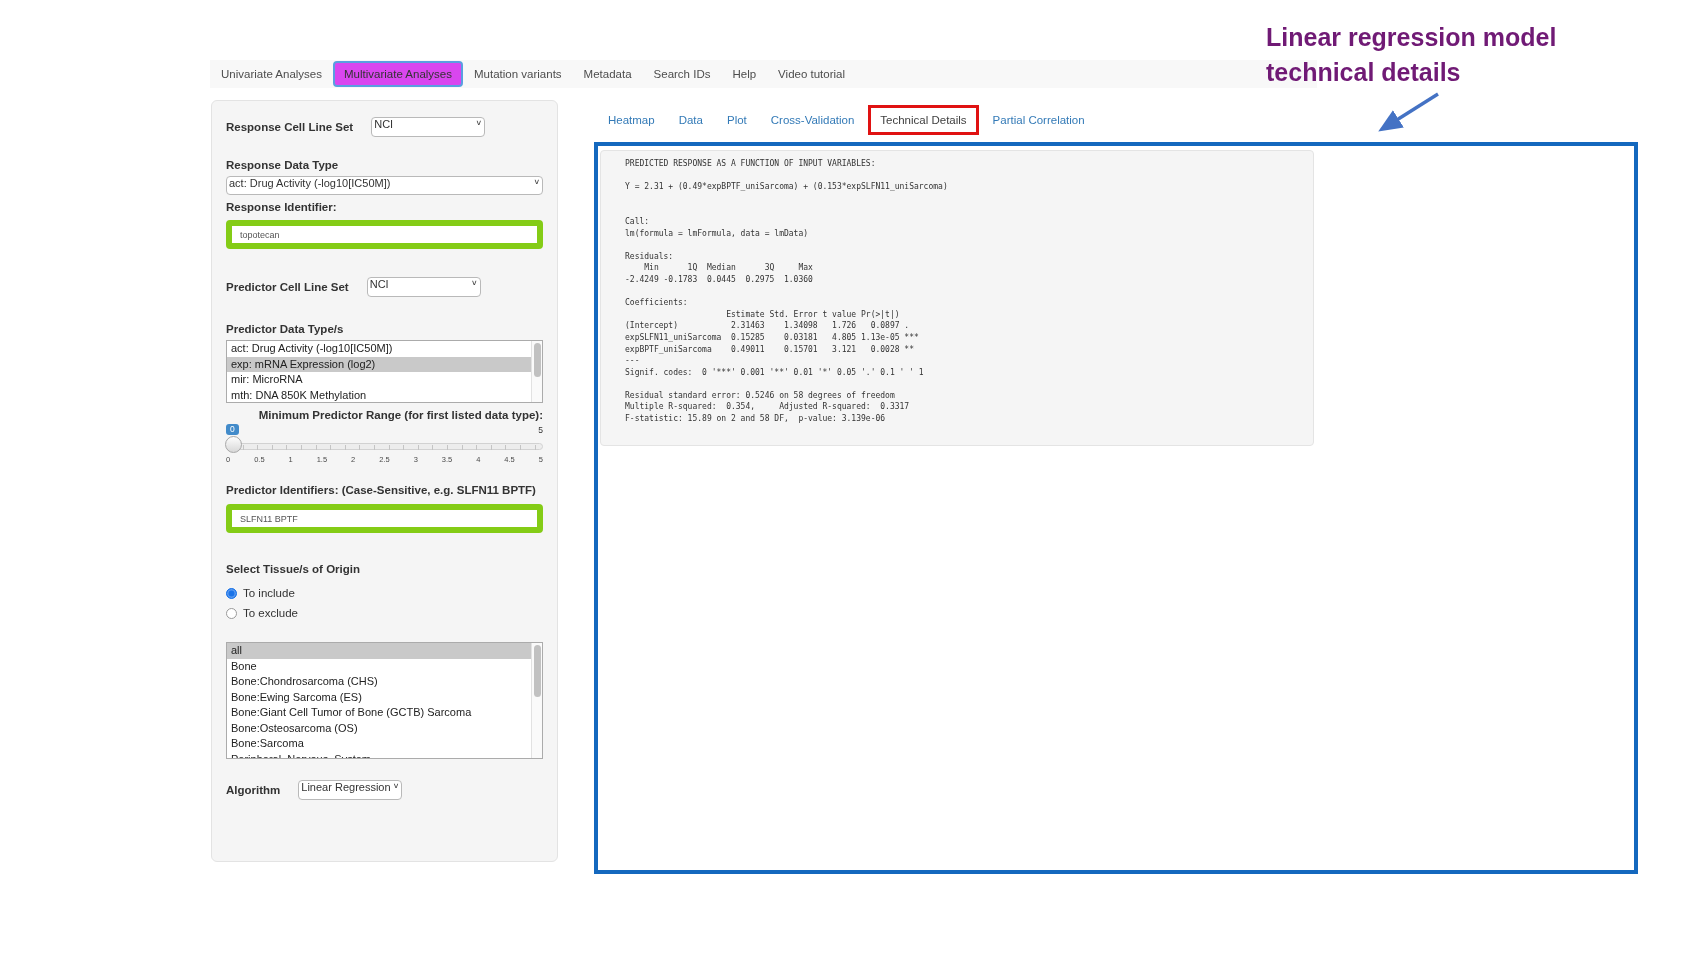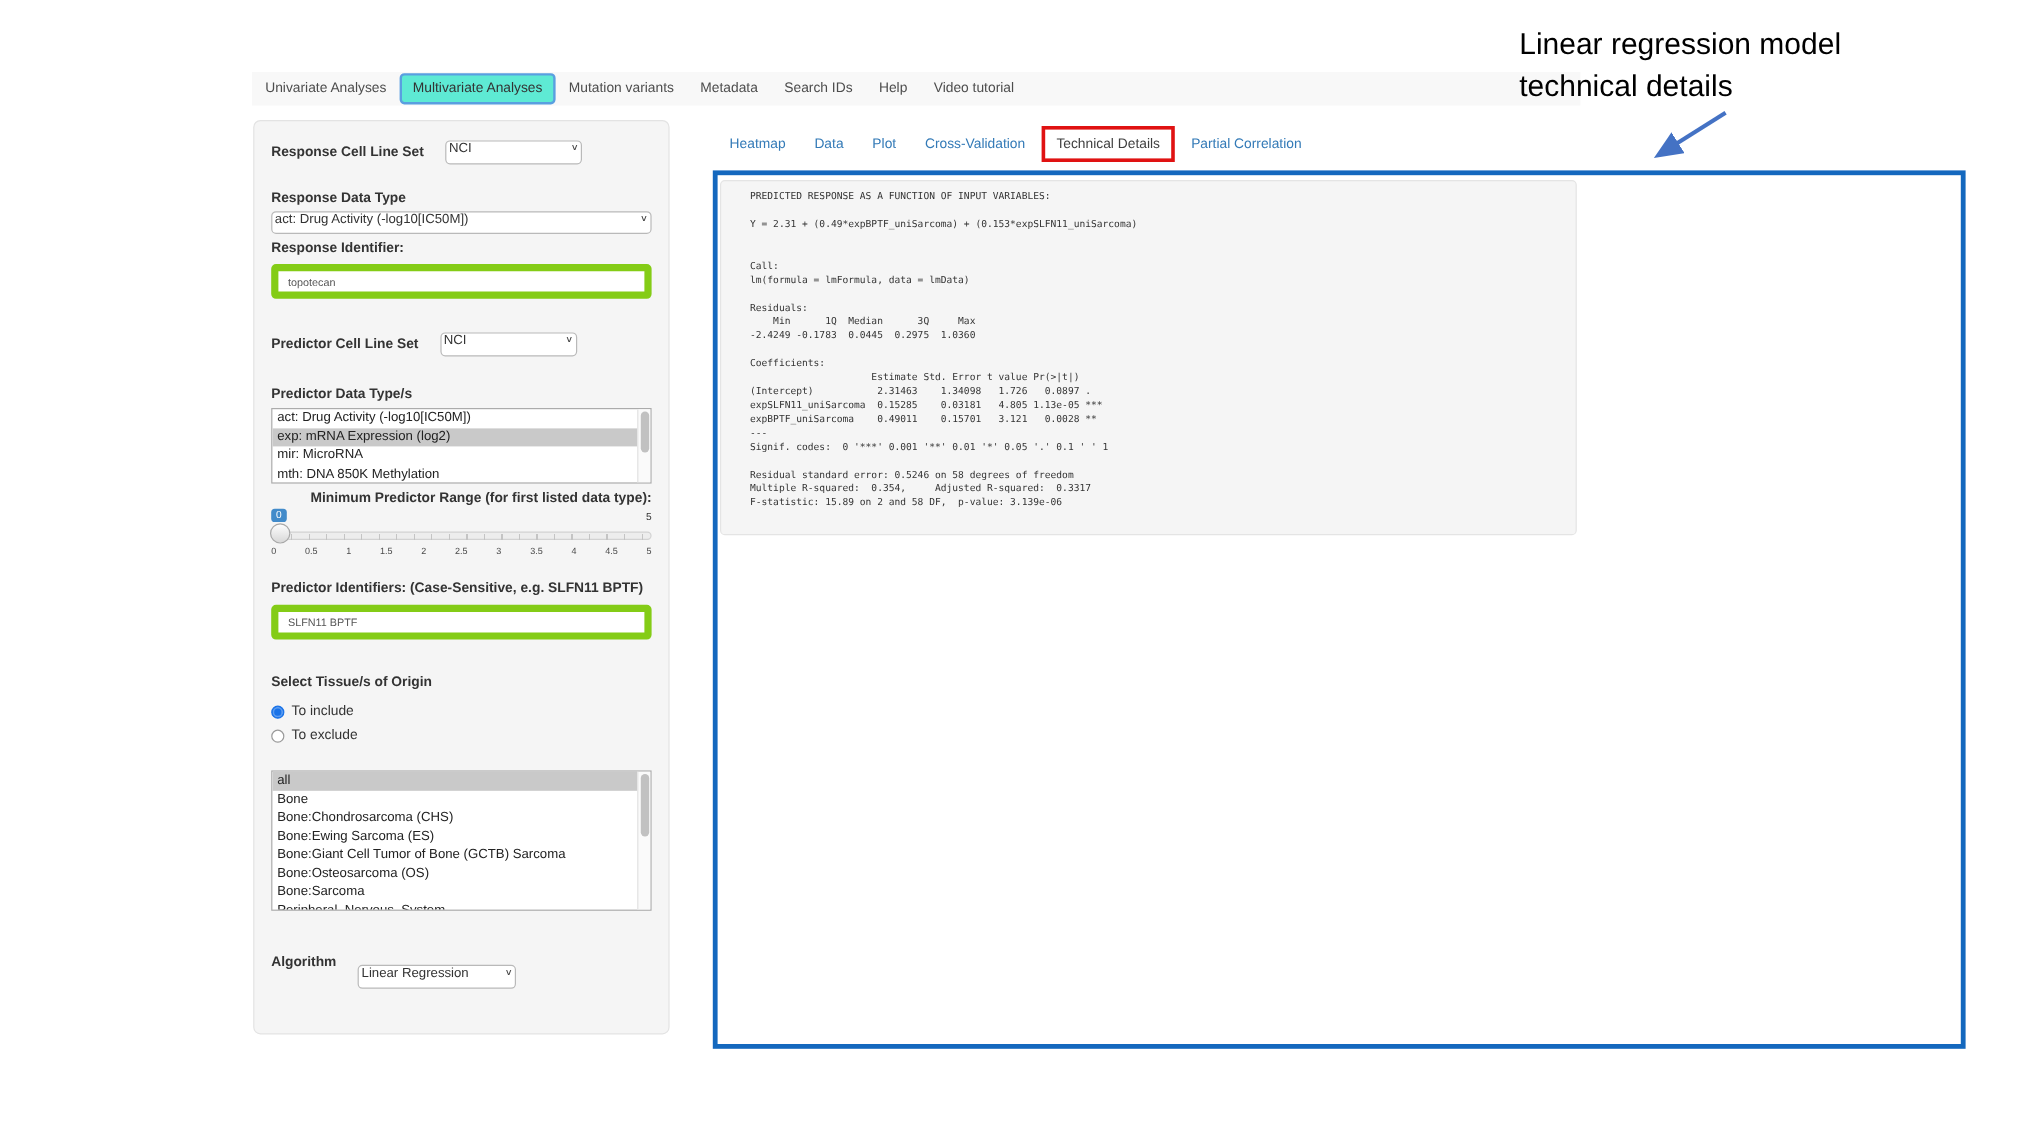--- a/index.html
+++ b/index.html
@@ -1,31 +1,31 @@
 <!DOCTYPE html>
 <html><head>
 <meta charset="utf-8">
 <style>
   * { margin:0; padding:0; box-sizing:border-box; }
   html,body { width:1700px; height:956px; background:#ffffff; font-family:"Liberation Sans", sans-serif; position:relative; overflow:hidden; }
 
   
   .navbar { position:absolute; left:210px; top:60px; width:1107px; height:28px; background:#f8f8f8; display:flex; align-items:center; }
   .nav-item { padding:6px 11px; font-size:11.5px; color:#4d4d4d; white-space:nowrap; cursor:pointer; }
-  .nav-item.active { background:#5eead4; border:2px solid #5a9fe0; border-radius:4px; color:#333; padding:5px 9px; }
+  .nav-item.active { background:#d946ef; border:2px solid #5a9fe0; border-radius:4px; color:#333; padding:5px 9px; }
 
   
   .sidebar { position:absolute; left:211px; top:100px; width:347px; height:762px; background:#f5f5f5; border:1px solid #e3e3e3; border-radius:6px; padding:16px 14px 0 14px; }
   .lbl { font-size:11.5px; font-weight:bold; color:#333; line-height:14px; }
   .inline-row { display:flex; align-items:center; gap:18px; }
   .sel { background:#fff; border:1px solid #b9b9b9; border-radius:4px; font-size:11px; color:#333; display:flex; align-items:flex-start; justify-content:space-between; padding:0 2px; height:20px; cursor:pointer; }
   .sel .chev { font-size:9px; color:#444; transform:scaleY(0.8); }
   .sel.small { width:114px; }
   .sel.full { width:100%; height:19px; margin-top:4px; }
-  .sel.algo { width:132px;margin-top:24px; }
+  .sel.algo { width:104px; }
   .txt-input { width:100%; height:29px; background:#fff; border:6px solid #84cc16; border-radius:4px; font-size:9px; color:#555; padding:0 8px; display:flex; align-items:center; }
 
   .listbox { position:relative; width:100%; background:#fff; border:1px solid #ababab; overflow:hidden; }
   .listbox.pdt { height:63px; margin-top:4px; }
   .listbox.tissue { height:117px; }
   .list-option { font-size:11px; color:#222; line-height:15.5px; padding:0 4px; white-space:nowrap; cursor:pointer; }
   .list-option.selected { background:#c9c9c9; }
   .vscroll { position:absolute; right:0; top:0; bottom:0; width:11px; background:#fafafa; border-left:1px solid #e2e2e2; }
   .vthumb { position:absolute; left:2px; top:2px; width:7px; border-radius:4px; background:#c1c1c1; }
 
@@ -49,21 +49,21 @@
   
   .tabs { position:absolute; left:608px; top:110px; display:flex; align-items:center; gap:24px; }
   .tab { font-size:11.5px; color:#337ab7; white-space:nowrap; cursor:pointer; padding:4px 0; }
   .tab.active { color:#3f3f3f; padding:4px 2px; }
 
   .red-box { position:absolute; border:3px solid #e01212; pointer-events:none; }
   .blue-panel { position:absolute; left:594px; top:142px; width:1044px; height:732px; border:4px solid #1468be; }
   .output-pre { position:absolute; left:600px; top:150px; width:714px; height:296px; background:#f5f5f5; border:1px solid #e4e4e4; border-radius:4px; padding:7px 24px; font-family:"DejaVu Sans Mono", monospace; font-size:8px; line-height:11.6px; color:#333; white-space:pre; overflow:hidden; }
 
   
-  .ann-title { position:absolute; left:1266px; top:20px; font-size:25px; font-weight:normal; color:#000000; line-height:35px; }
+  .ann-title { position:absolute; left:1266px; top:20px; font-size:25px; font-weight:bold; color:#701a75; line-height:35px; }
   .ann-arrow { position:absolute; left:1360px; top:88px; width:95px; height:52px; }
 </style>
 </head>
 <body>
 
 <div class="navbar" id="navbar">
     <div class="nav-item">Univariate Analyses</div>
     <div class="nav-item active">Multivariate Analyses</div>
     <div class="nav-item">Mutation variants</div>
     <div class="nav-item">Metadata</div>

